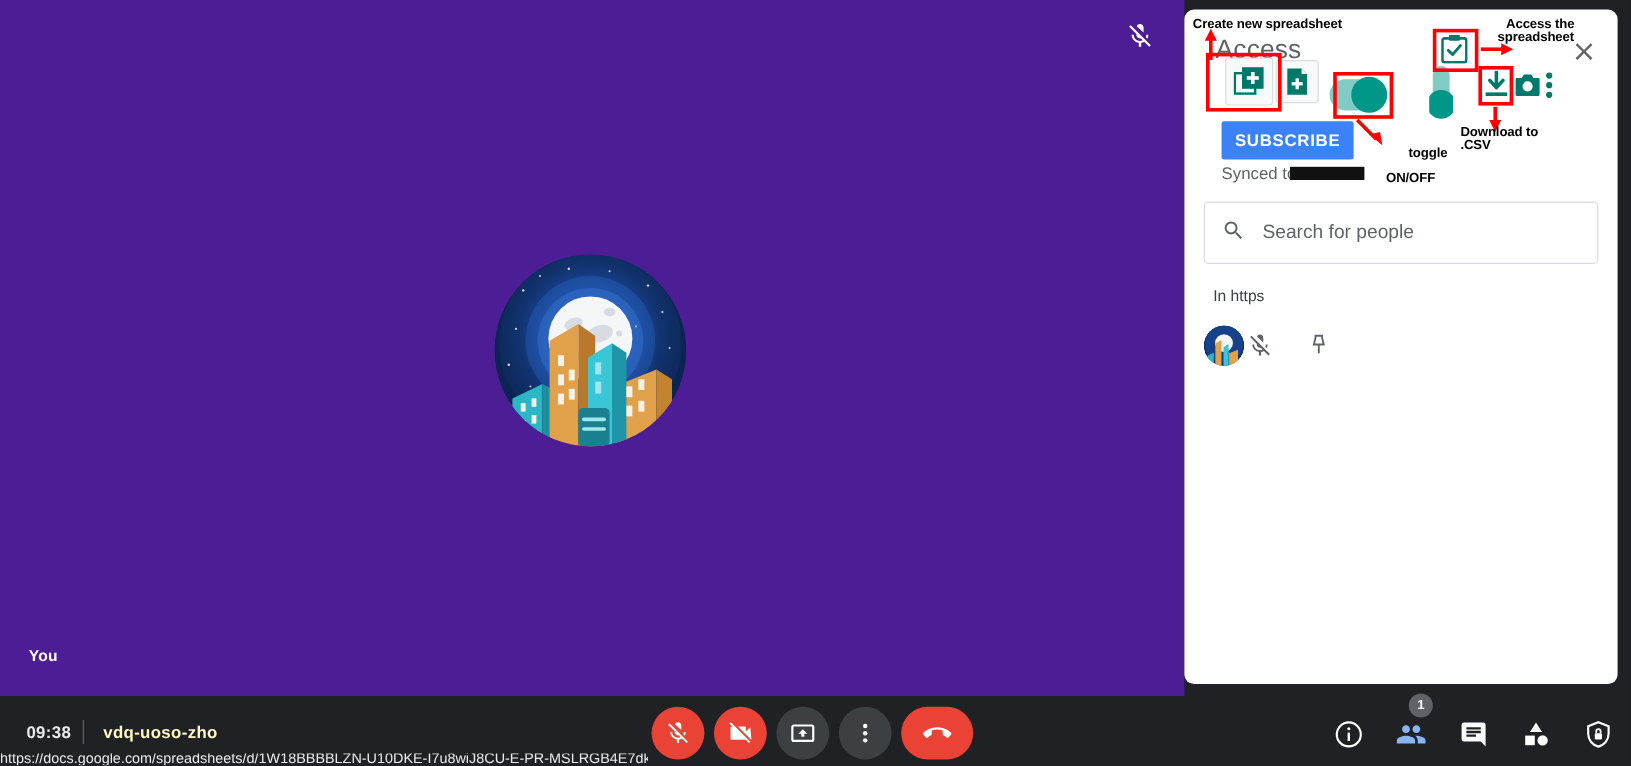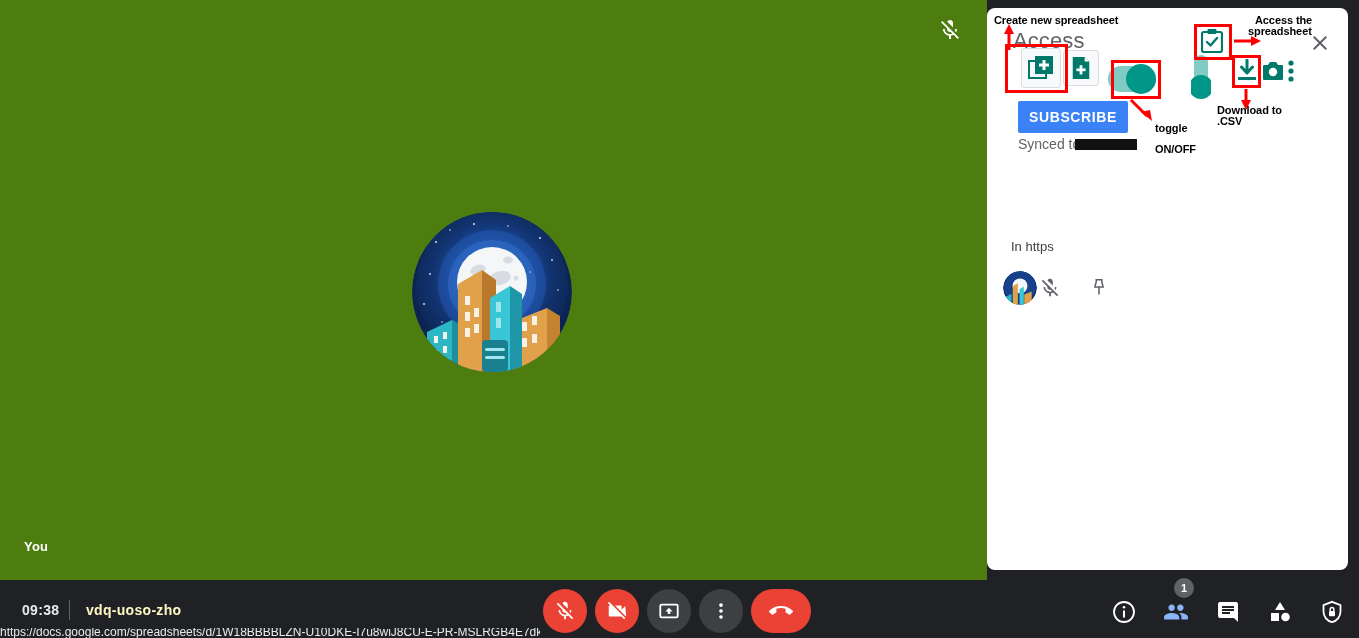--- a/index.html
+++ b/index.html
@@ -5,21 +5,21 @@
   * { box-sizing: border-box; margin:0; padding:0; }
   html, body {
     width:1359px; height:638px;
     background:#202124;
     font-family:"Liberation Sans", sans-serif;
     overflow:hidden;
   }
   #root { position:relative; width:1359px; height:638px; background:#202124; }
 
   
-  .stage { position:absolute; left:0; top:0; width:987px; height:580px; background:#4d7c0f; }
+  .stage { position:absolute; left:0; top:0; width:987px; height:580px; background:#4c1d95; }
 
   .mic-off-top { position:absolute; left:938px; top:18px; width:24px; height:24px; }
 
   .avatar-wrap { position:absolute; left:412px; top:212px; width:160px; height:160px; }
   .self-label {
     position:absolute; left:24px; top:539px;
     color:#ffffff; font-size:13px; font-weight:bold; letter-spacing:.2px;
   }
 
   
@@ -312,25 +312,33 @@
     <path d="M1246 89 L1246 103" stroke="#ff0000" stroke-width="3" fill="none"></path>
     <path d="M1246 110 l-5 -10 h10 z" fill="#ff0000"></path>
   </svg>
 
   <div class="ann-text" style="left:994px; top:14px; width:150px;">Create new spreadsheet</div>
 
   <div class="ann-text" style="left:1255px; top:14px; width:90px;">Access the</div>
   <div class="ann-text" style="left:1248px; top:25px; width:100px;">spreadsheet</div>
 
   <div class="ann-text" style="left:1155px; top:111px; width:70px;margin-top:32px;">ON/OFF</div>
-  <div class="ann-text" style="left:1155px; top:122px; width:70px;">toggle</div>
+  <div class="ann-text" style="left:1155px; top:122px; width:70px;text-align:center;">toggle</div>
 
   <div class="ann-text" style="left:1217px; top:104px; width:100px;">Download to</div>
   <div class="ann-text" style="left:1217px; top:115px; width:100px;">.CSV</div>
 
+  <div class="search-box">
+    <span>
+      <svg viewBox="0 0 24 24" width="20" height="20">
+        <path fill="#5f6368" d="M15.5 14h-.79l-.28-.27A6.47 6.47 0 0 0 16 9.5 6.5 6.5 0 1 0 9.5 16c1.61 0 3.09-.59 4.23-1.57l.27.28v.79l5 4.99L20.49 19zm-6 0A4.5 4.5 0 1 1 14 9.5 4.5 4.5 0 0 1 9.5 14z"></path>
+      </svg>
+    </span>
+    <input class="search-input" type="text" placeholder="Search for people" style="">
+  </div>
 
   <div class="incall-label">In https</div>
 
   <div class="prow">
     <div class="pavatar">
       <svg viewBox="0 0 160 160" width="34" height="34">
         <g clip-path="url(#circ)">
           <circle cx="80" cy="80" r="80" fill="#123370"></circle>
           <circle cx="80" cy="74" r="74" fill="#17418a"></circle>
           <circle cx="80" cy="70" r="35" fill="#f5f6f8"></circle>

